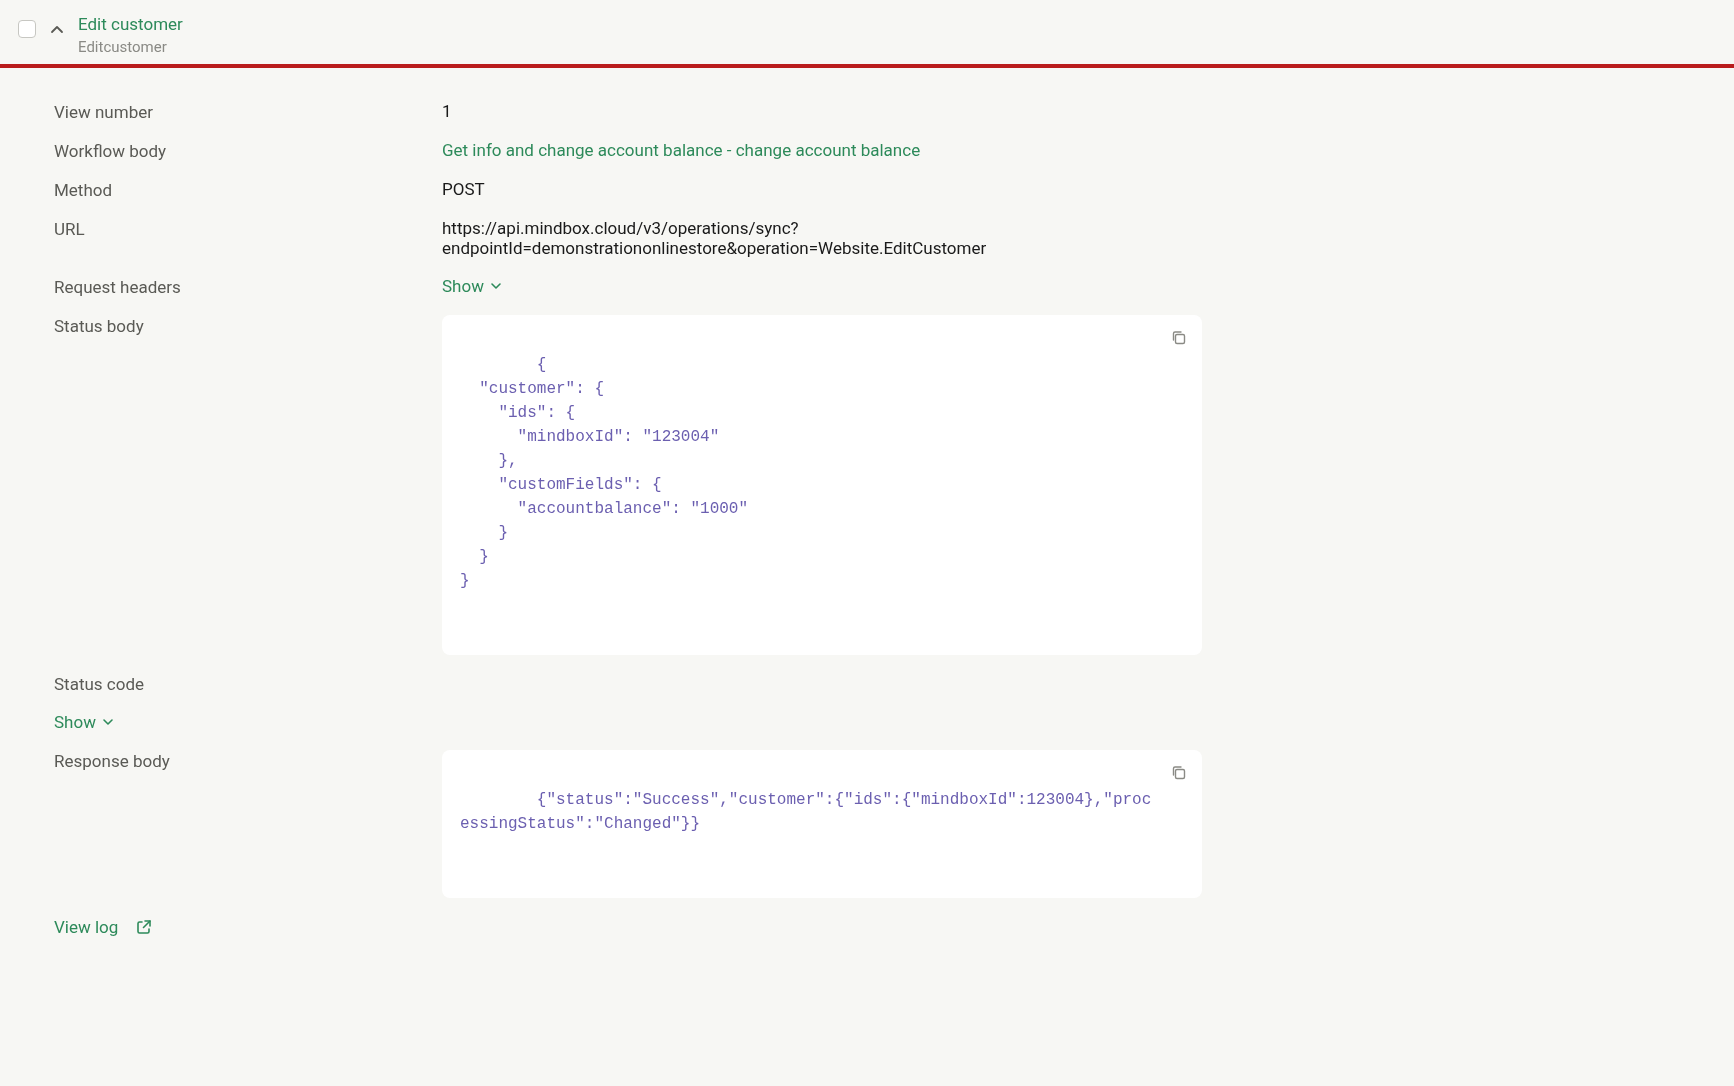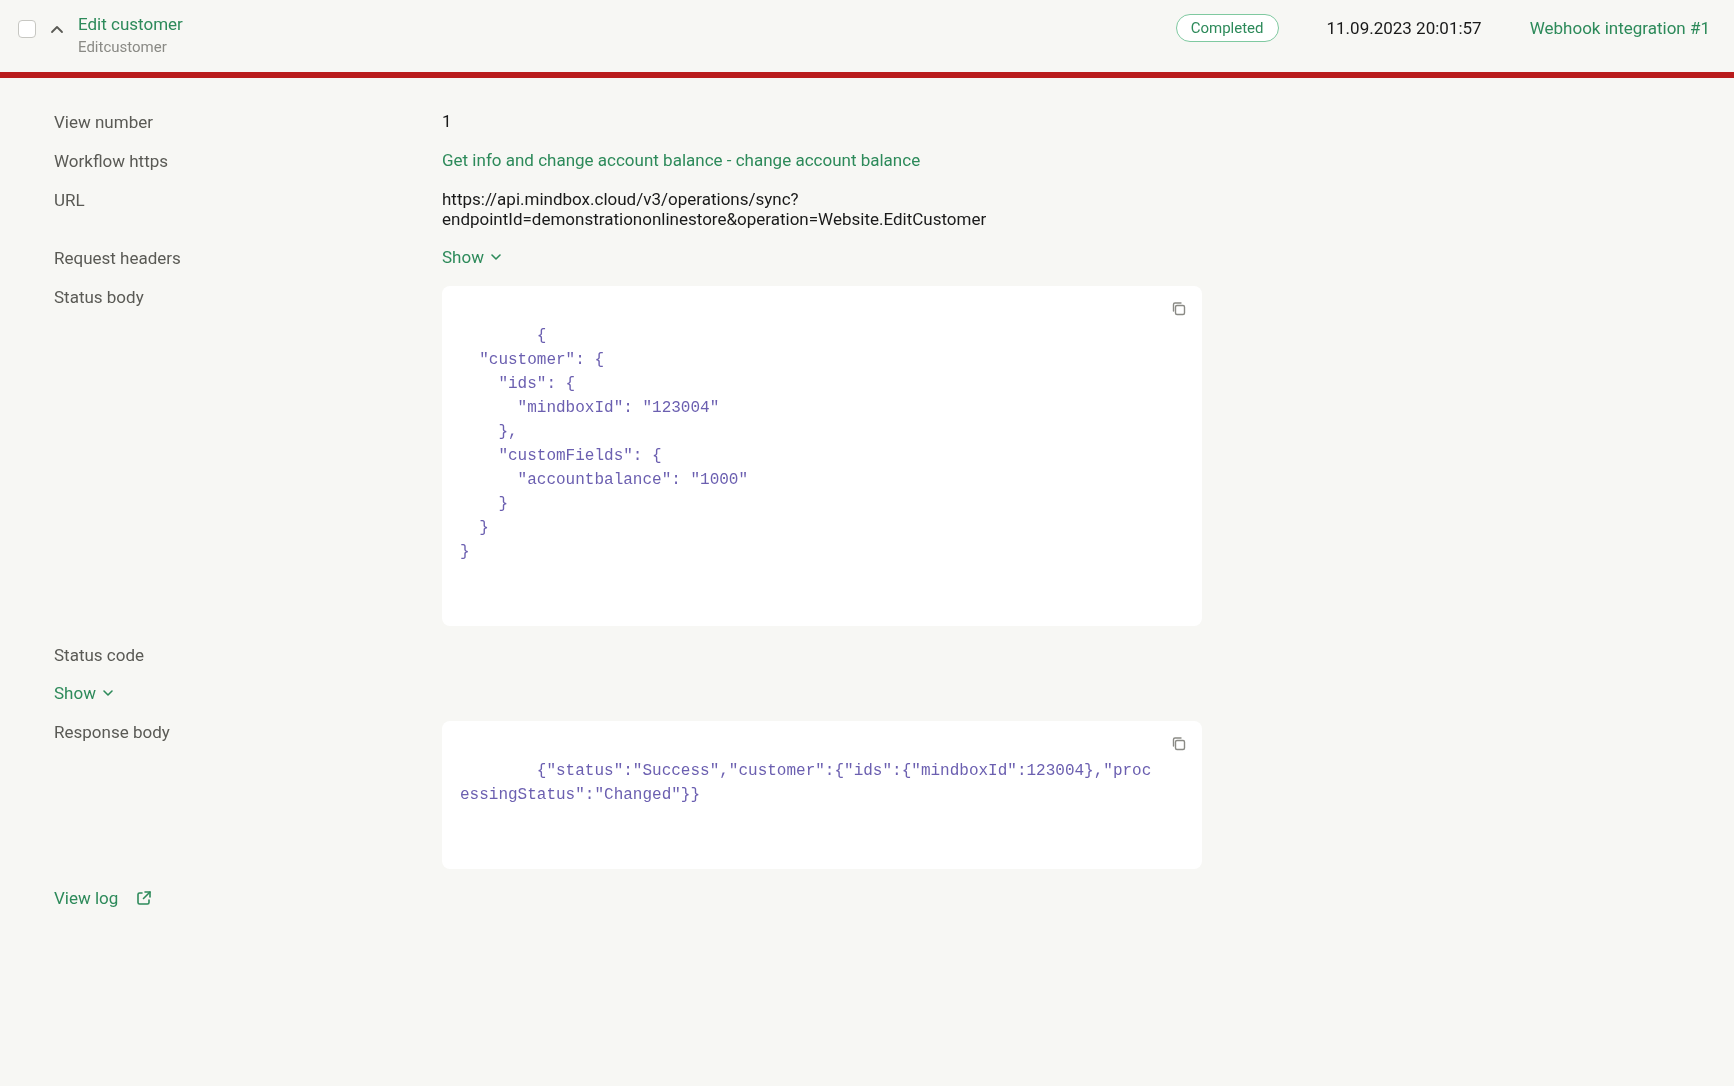--- a/index.html
+++ b/index.html
@@ -5,22 +5,22 @@
     * { margin: 0; padding: 0; box-sizing: border-box; }
     body {
       font-family: -apple-system, BlinkMacSystemFont, "Segoe UI", Roboto, "Helvetica Neue", Arial, sans-serif;
       background: #f7f7f4;
       color: #1a1a1a;
       font-size: 16px;
     }
     .header-row {
       display: flex;
       align-items: flex-start;
-      padding: 14px 24px 16px 18px;
-      border-bottom: 6px solid #b91c1c;
+      padding: 14px 24px 8px 18px;
+      border-bottom: 4px solid #b91c1c;
     }
     .header-left {
       display: flex;
       align-items: flex-start;
       gap: 14px;
       flex: 0 0 auto;
     }
     .checkbox {
       width: 18px;
       height: 18px;
@@ -152,41 +152,40 @@
     <div class="chevron-up">
       <svg width="14" height="14" viewBox="0 0 14 14">
           <path d="M2 9 L7 4 L12 9" stroke="#5a5a55" stroke-width="1.8" fill="none" stroke-linecap="round" stroke-linejoin="round"></path>
         </svg>
     </div>
     <div class="title-block">
       <a class="title-link">Edit customer</a>
       <span class="subtitle">Editcustomer</span>
     </div>
   </div>
-  <div class="header-right">
-    <span class="status-badge">Completed</span>
-    <span class="timestamp">11.09.2023 20:01:57</span>
-    <a class="integration-link">Webhook integration #1</a>
-  </div>
 </div>
 
 <div class="details">
 
   <div class="row">
     <div class="label-col">View number</div>
     <div class="value-col">1</div>
   </div>
 
   <div class="row">
-    <div class="label-col">Workflow https</div>
+    <div class="label-col">Workflow body</div>
     <div class="value-col green">
       <a class="link-green">Get info and change account balance - change account balance</a>
     </div>
   </div>
 
+  <div class="row">
+    <div class="label-col">Method</div>
+    <div class="value-col">POST</div>
+  </div>
 
   <div class="row">
     <div class="label-col">URL</div>
     <div class="value-col">https://api.mindbox.cloud/v3/operations/sync?endpointId=demonstrationonlinestore&amp;operation=Website.EditCustomer</div>
   </div>
 
   <div class="row">
     <div class="label-col">Request headers</div>
     <div class="value-col">
       <span class="show-toggle">

